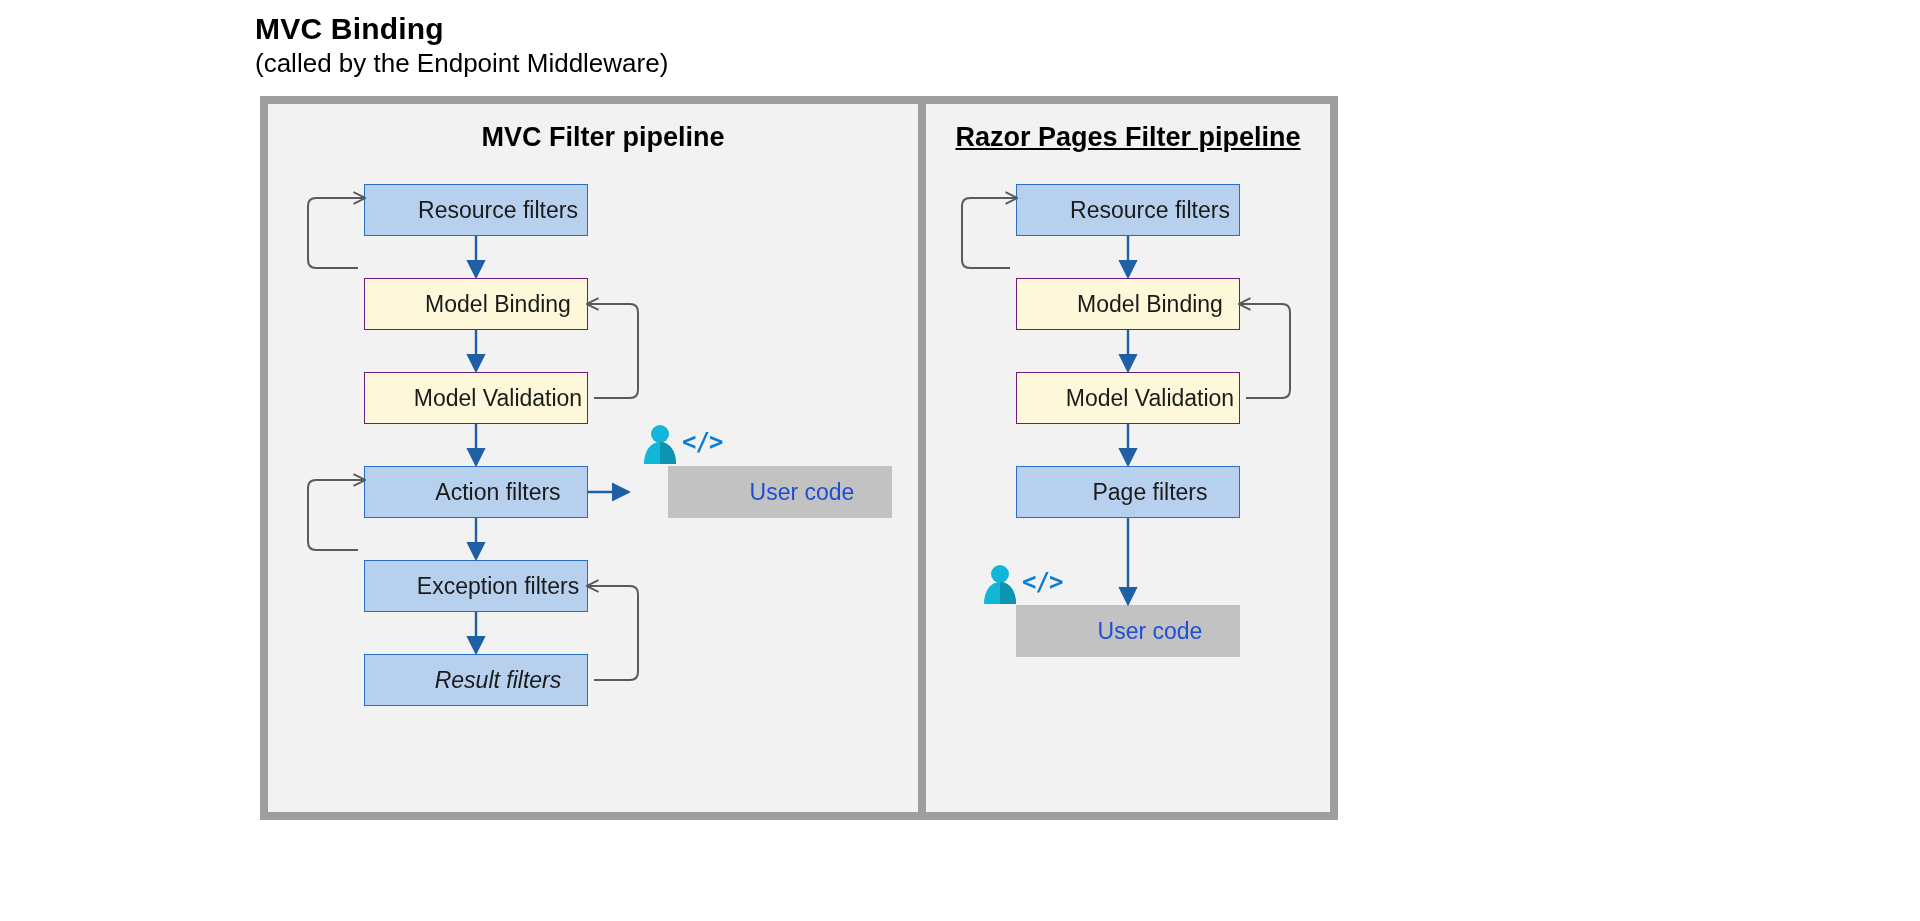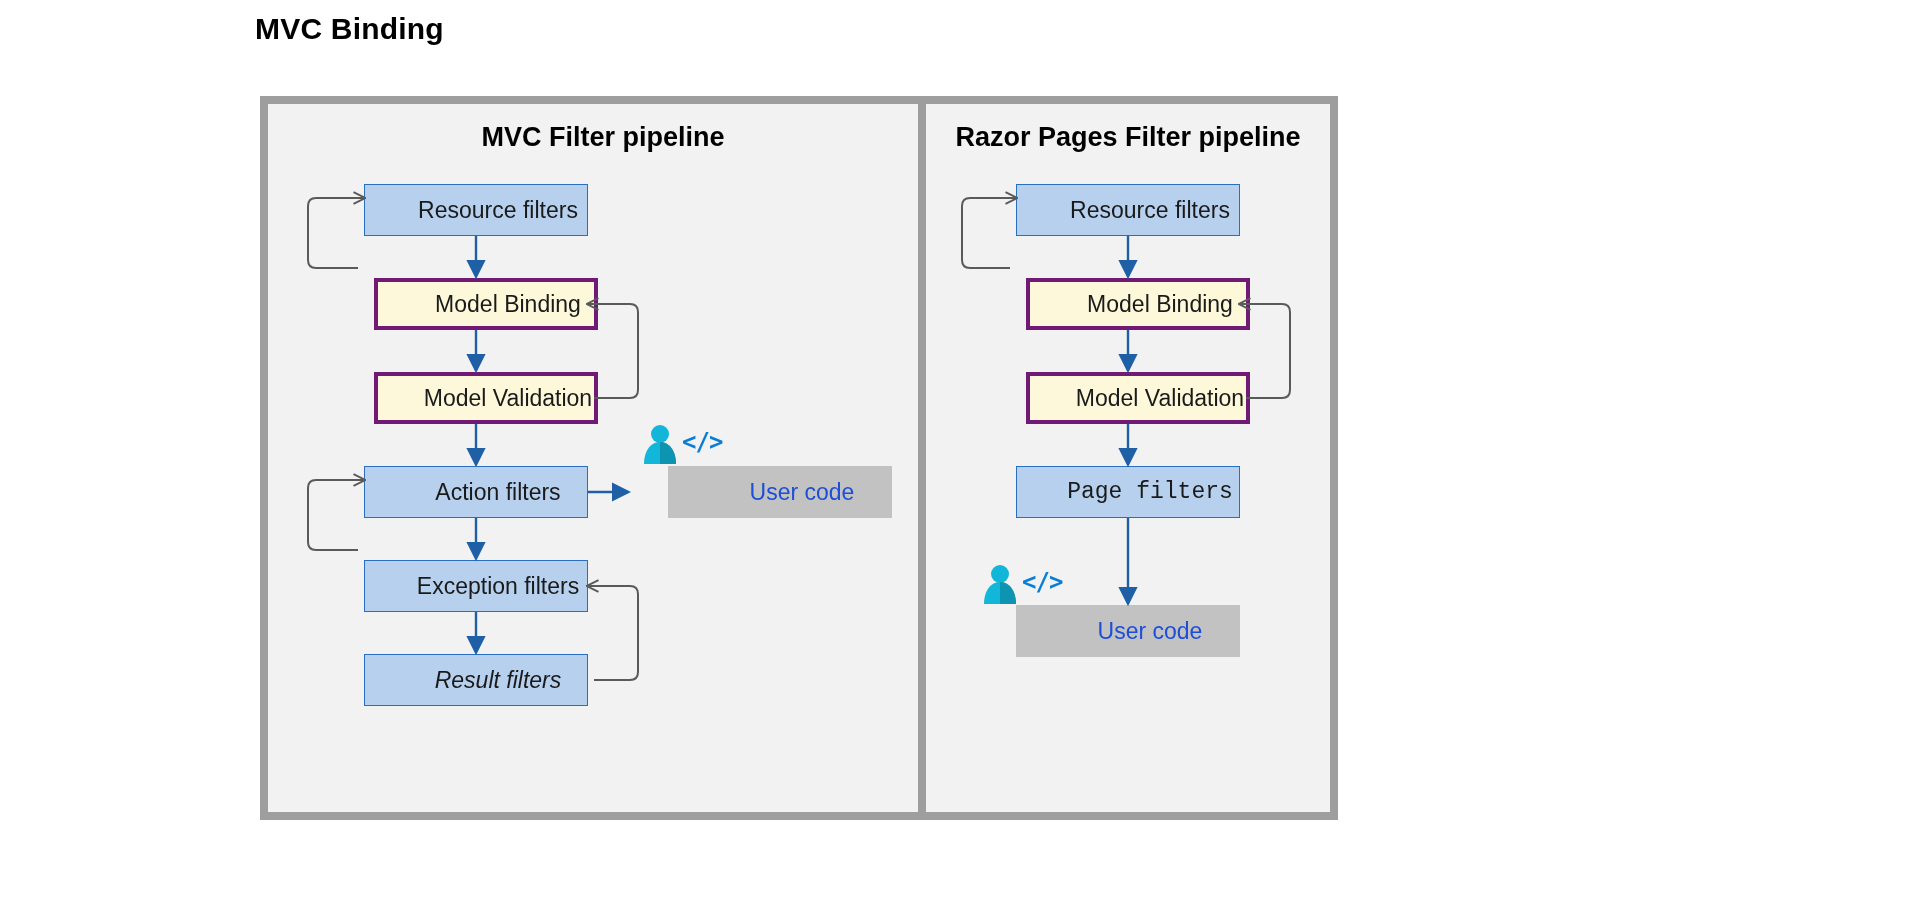--- a/index.html
+++ b/index.html
@@ -46,43 +46,42 @@
     background: #9e9e9e;
   }
   .pane-title {
     position: absolute;
     font-size: 27px;
     font-weight: 600;
     width: 100%;
     text-align: center;
   }
   #mvc-pane-title { left: 10px; top: 18px; width: 650px; }
-  #razor-pane-title { left: 658px; top: 18px; width: 404px; }
+  #razor-pane-title { left: 658px; top: 18px; width: 404px; text-decoration: underline; }
 
   .box {
     position: absolute;
     width: 224px;
     height: 52px;
     display: flex;
     align-items: center;
     justify-content: center;
     font-size: 23px;
     box-sizing: border-box;
     text-align: center;
     color: #1a1a1a;
     padding-left: 44px;
   }
   .box.blue {
     background: #b6d0ee;
     border: 1px solid #2a6fbf;
   }
   .box.yellow {
     background: #fcf8d9;
-    border: 4px solid #701a75;
-    margin-left: 10px;
+    border: 1px solid #701a75;
   }
   .box.gray {
     background: #c2c2c2;
     border: none;
     color: #1d4ed8;
   }
 
   .dev-icon {
     position: absolute;
     width: 40px;
@@ -104,20 +103,21 @@
     left: 0;
     top: 0;
     pointer-events: none;
   }
 </style>
 </head>
 <body>
 
 <div class="title-block">
   <div class="title-main">MVC Binding</div>
+  <div class="title-sub">(called by the Endpoint Middleware)</div>
 </div>
 
 <div class="outer-frame">
   <div class="inner-divider"></div>
 
   <div id="mvc-pane-title" class="pane-title">MVC Filter pipeline</div>
   <div id="razor-pane-title" class="pane-title">Razor Pages Filter pipeline</div>
 
   <div class="box blue" style="left:96px;  top:80px;">
       <span>Resource filters</span>
@@ -152,21 +152,21 @@
 
   <div class="box blue" style="left:748px; top:80px;">
       <span>Resource filters</span>
     </div>
   <div class="box yellow" style="left:748px; top:174px;">
       <span>Model Binding</span>
     </div>
   <div class="box yellow" style="left:748px; top:268px;">
       <span>Model Validation</span>
     </div>
-  <div class="box blue" style="left:748px; top:362px;font-family:Liberation Mono, monospace;">
+  <div class="box blue" style="left:748px; top:362px;">
       <span>Page filters</span>
     </div>
   <div class="box gray" style="left:748px; top:501px;">
       <span>User code</span>
     </div>
 
   <div class="dev-icon" style="left:712px; top:460px;">
     <svg width="40" height="44" viewBox="0 0 40 44">
       <circle cx="20" cy="10" r="9" fill="#11b6d8"></circle>
       <path d="M20 18 C10 18 4 28 4 40 L36 40 C36 28 30 18 20 18 Z" fill="#11b6d8"></path>

